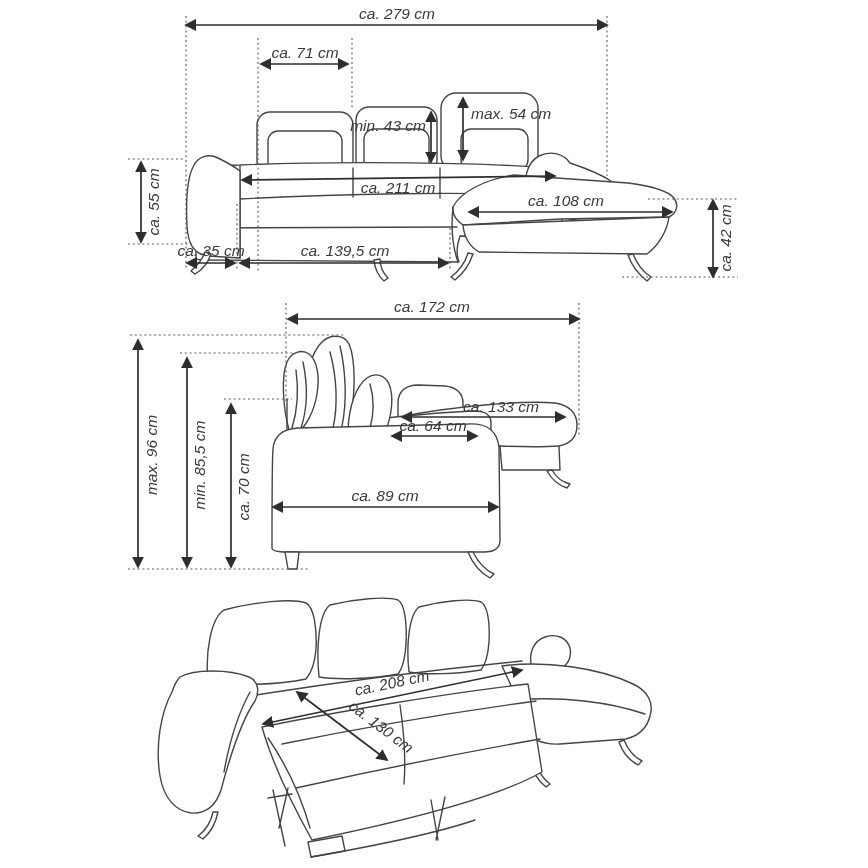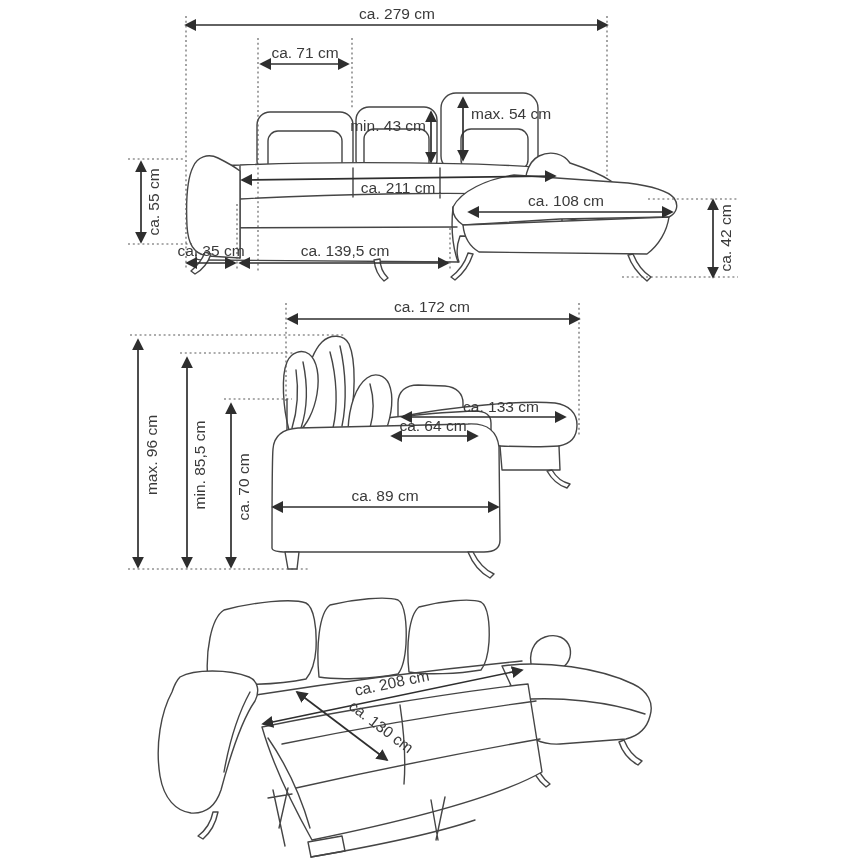--- a/index.html
+++ b/index.html
@@ -1,17 +1,17 @@
 <!DOCTYPE html>
 <html style="--bg: #ffffff; --line: #454545; --dim: #2e2e2e; --dotted: #5a5a5a; --text: #3a3a3a;"><head>
 <meta charset="utf-8">
 <style>
   html,body{margin:0;padding:0;background:#fff;}
   .stage{position:relative;width:868px;height:868px;background:var(--bg,#fff);
-         font-family:"Liberation Sans", sans-serif;}
+         font-family:"Liberation Sans", sans-serif;font-style:italic;}
   svg{display:block;}
   .ln{fill:none;stroke:var(--line,#454545);stroke-width:1.4;stroke-linecap:round;stroke-linejoin:round;}
   .fl{fill:#ffffff;stroke:var(--line,#454545);stroke-width:1.4;stroke-linejoin:round;}
   .dot{fill:none;stroke:var(--dotted,#5a5a5a);stroke-width:1.1;stroke-dasharray:2 2.8;}
   .dim{fill:none;stroke:var(--dim,#2e2e2e);stroke-width:1.7;}
   .lbl{font-size:15.5px;fill:var(--text,#3a3a3a);}
 </style>
 </head>
 <body>
 

